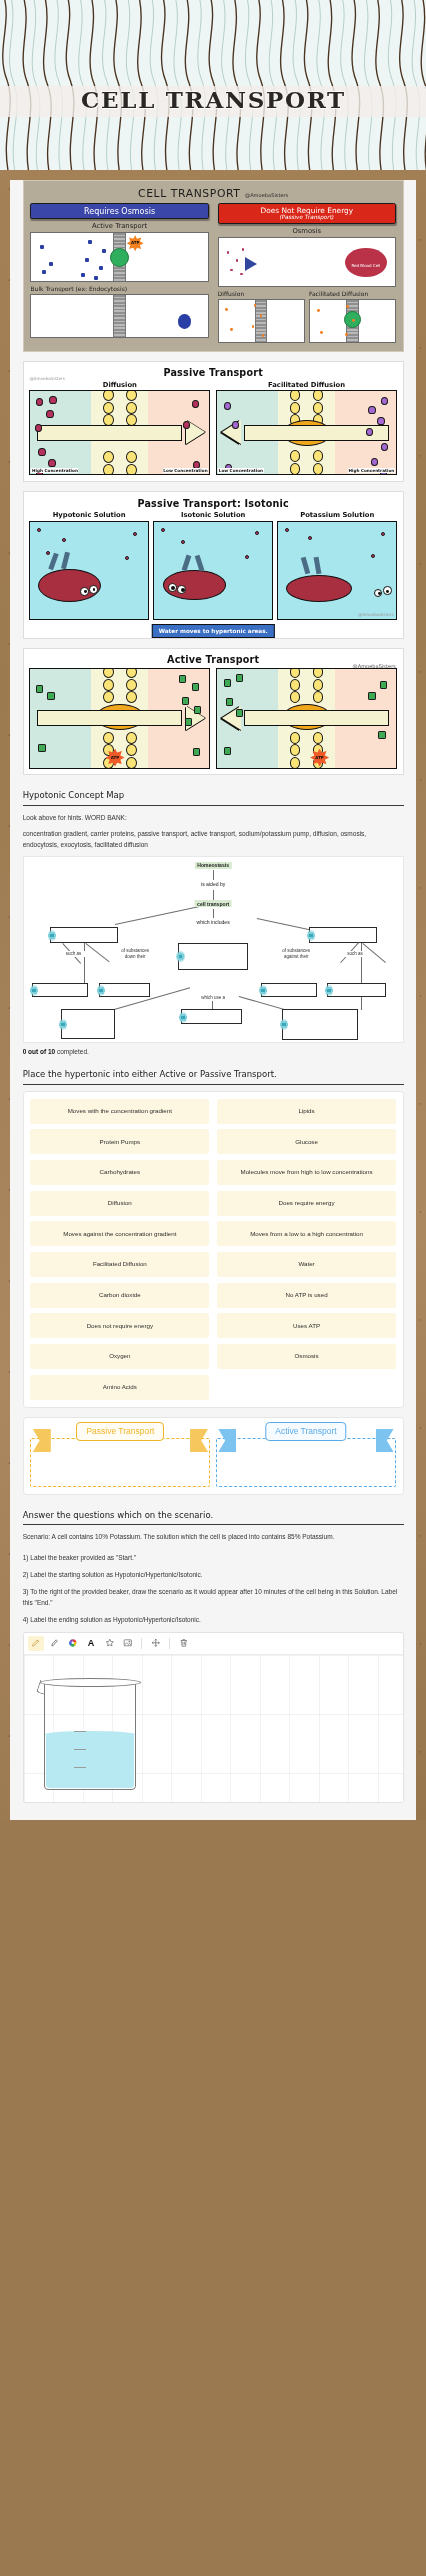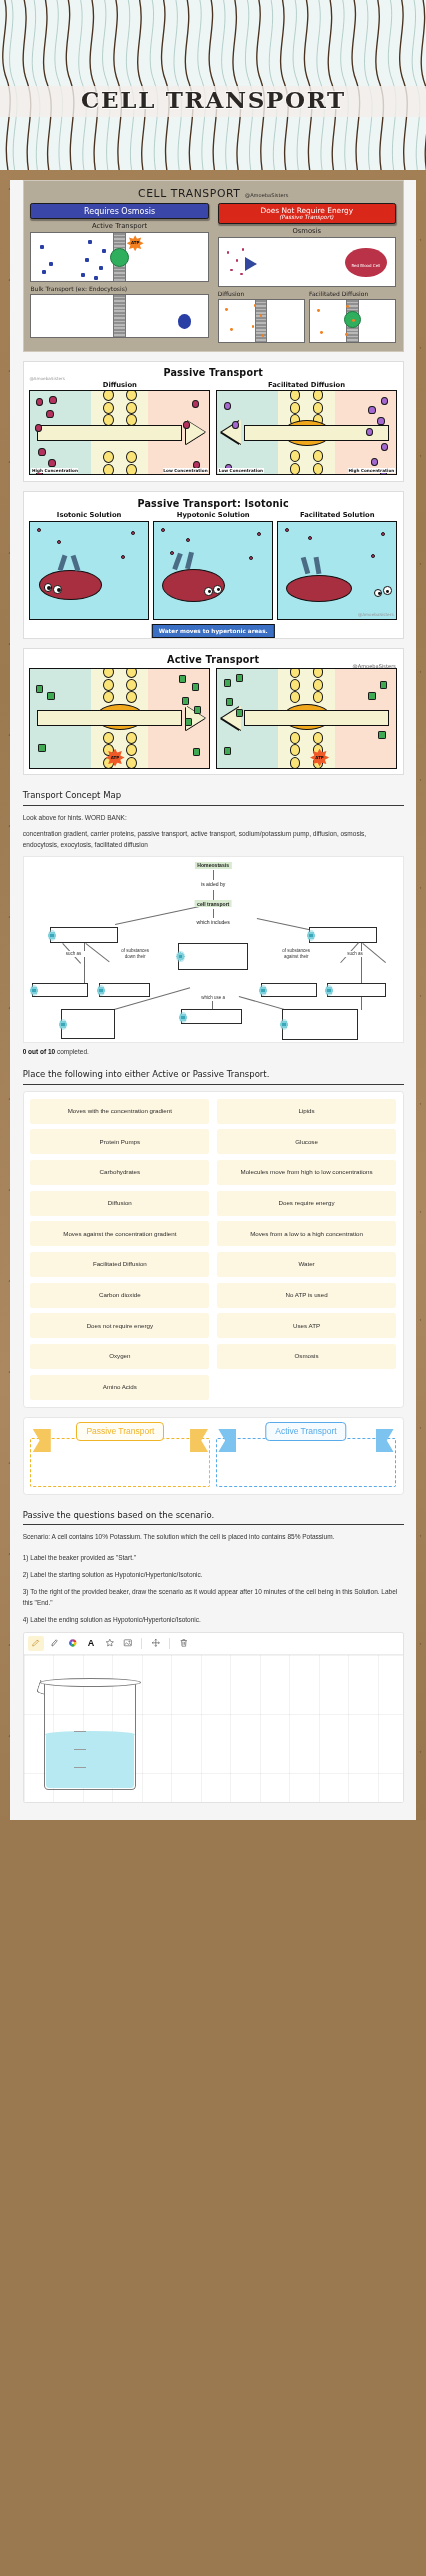--- a/index.html
+++ b/index.html
@@ -466,58 +466,58 @@
             <div class="conc-label" style="right:1.1px;">High Concentration</div>
           </div>
         </div>
       </div>
     </div>
 
     <div class="amoeba-panel">
       <div class="amoeba-title">Passive Transport: Isotonic</div>
       <div style="display:flex;gap:4.5px;position:relative;">
         <div style="flex:1;">
-          <div class="amoeba-sub">Isotonic Solution</div>
-          <div class="cellbox blue-solution" style="height:99px;">
-            <div class="rbc-cartoon" style="left:9px;bottom:19px;width:63px;height:29.5px;"></div>
-            <div class="eye" style="left:13.6px;bottom:27px;">
-                <div class="pupil" style="left:2.3px;top:2.3px;width:4px;height:4px;"></div>
-              </div>
-            <div class="eye" style="left:23px;bottom:25px;">
-                <div class="pupil" style="left:2.3px;top:2.3px;width:4px;height:4px;"></div>
-              </div>
-            <div class="osm-arrow" style="left:29.5px;bottom:48px;height:16px;transform:rotate(18deg);"></div>
-            <div class="osm-arrow" style="left:43px;bottom:48px;height:16px;transform:rotate(-18deg);"></div>
-            <div class="mol pink" style="left:6.8px;top:6.8px;width:4px;height:4px;"></div>
-            <div class="mol pink" style="left:27px;top:18px;width:4px;height:4px;"></div>
-            <div class="mol pink" style="right:12.5px;top:9px;width:4px;height:4px;"></div>
-            <div class="mol pink" style="right:23px;top:33px;width:4px;height:4px;"></div>
-          </div>
-        </div>
-        <div style="flex:1;">
           <div class="amoeba-sub">Hypotonic Solution</div>
           <div class="cellbox blue-solution" style="height:99px;">
             <div class="rbc-cartoon" style="left:8px;bottom:17px;width:63px;height:33px;"></div>
             <div class="eye" style="left:50px;bottom:23px;">
                 <div class="pupil" style="left:2.8px;top:2.3px;"></div>
               </div>
             <div class="eye" style="left:59px;bottom:25px;">
                 <div class="pupil" style="left:2.3px;top:2.3px;"></div>
               </div>
             <div class="osm-arrow" style="left:20.4px;bottom:49px;height:17px;transform:rotate(20deg);"></div>
             <div class="osm-arrow" style="left:33px;bottom:50px;height:17px;transform:rotate(14deg);"></div>
             <div class="mol pink" style="left:6.8px;top:6.8px;width:4px;height:4px;"></div>
             <div class="mol pink" style="left:32px;top:16px;width:4px;height:4px;"></div>
             <div class="mol pink" style="left:16px;top:29.5px;width:4px;height:4px;"></div>
             <div class="mol pink" style="right:11.3px;top:10.2px;width:4px;height:4px;"></div>
             <div class="mol pink" style="right:19px;top:34px;width:4px;height:4px;"></div>
           </div>
         </div>
         <div style="flex:1;">
-          <div class="amoeba-sub">Facilitated Solution</div>
+          <div class="amoeba-sub">Isotonic Solution</div>
+          <div class="cellbox blue-solution" style="height:99px;">
+            <div class="rbc-cartoon" style="left:9px;bottom:19px;width:63px;height:29.5px;"></div>
+            <div class="eye" style="left:13.6px;bottom:27px;">
+                <div class="pupil" style="left:2.3px;top:2.3px;width:4px;height:4px;"></div>
+              </div>
+            <div class="eye" style="left:23px;bottom:25px;">
+                <div class="pupil" style="left:2.3px;top:2.3px;width:4px;height:4px;"></div>
+              </div>
+            <div class="osm-arrow" style="left:29.5px;bottom:48px;height:16px;transform:rotate(18deg);"></div>
+            <div class="osm-arrow" style="left:43px;bottom:48px;height:16px;transform:rotate(-18deg);"></div>
+            <div class="mol pink" style="left:6.8px;top:6.8px;width:4px;height:4px;"></div>
+            <div class="mol pink" style="left:27px;top:18px;width:4px;height:4px;"></div>
+            <div class="mol pink" style="right:12.5px;top:9px;width:4px;height:4px;"></div>
+            <div class="mol pink" style="right:23px;top:33px;width:4px;height:4px;"></div>
+          </div>
+        </div>
+        <div style="flex:1;">
+          <div class="amoeba-sub">Potassium Solution</div>
           <div class="cellbox blue-solution" style="height:99px;">
             <div class="rbc-cartoon" style="left:8px;bottom:17px;width:66px;height:27px;"></div>
             <div class="eye" style="right:13.6px;bottom:21.5px;">
                 <div class="pupil" style="left:2.8px;top:2.8px;"></div>
               </div>
             <div class="eye" style="right:4.5px;bottom:24px;">
                 <div class="pupil" style="left:2.3px;top:2.8px;"></div>
               </div>
             <div class="osm-arrow" style="left:25px;bottom:45px;height:17px;transform:rotate(-16deg);"></div>
             <div class="osm-arrow" style="left:37px;bottom:45px;height:17px;transform:rotate(-10deg);"></div>
@@ -596,21 +596,21 @@
             <div class="mol green" style="left:6.8px;top:78px;"></div>
             <div class="mol green" style="right:9px;top:12.5px;"></div>
             <div class="mol green" style="right:20.4px;top:23px;"></div>
             <div class="mol green" style="right:10.2px;top:62px;"></div>
           </div>
         </div>
       </div>
     </div>
 
     <div class="q-block">
-      <div class="q-head">Transport Concept Map</div>
+      <div class="q-head">Hypotonic Concept Map</div>
       <div class="q-body">
         <p>Look above for hints.  WORD BANK:</p>
         <p>concentration gradient, carrier proteins, passive transport, active transport, sodium/potassium pump, diffusion, osmosis, endocytosis, exocytosis, facilitated diffusion</p>
       </div>
 
       <div class="cmap">
 
         <div class="cm-vline" style="left:50%;top:12.5px;height:10.2px;"></div>
         <div class="cm-vline" style="left:50%;top:33px;height:10.2px;"></div>
         <div class="cm-vline" style="left:50%;top:52px;height:9px;"></div>
@@ -673,21 +673,21 @@
           <div class="cm-blob" style="left:-2.8px;top:9px;"></div>
         </div>
       </div>
 
       <div class="cm-status">
         <b>0 out of 10</b><span> completed.</span>
       </div>
     </div>
 
     <div class="q-block">
-      <div class="q-head">Place the following into either Active or Passive Transport.</div>
+      <div class="q-head">Place the hypertonic into either Active or Passive Transport.</div>
 
       <div class="sort-pool">
         <div class="chip">Moves with the concentration gradient</div>
         <div class="chip">Lipids</div>
         <div class="chip">Protein Pumps</div>
         <div class="chip">Glucose</div>
         <div class="chip">Carbohydrates</div>
         <div class="chip">Molecules move from high to low concentrations</div>
         <div class="chip">Diffusion</div>
         <div class="chip">Does require energy</div>
@@ -715,21 +715,21 @@
         <div class="dz active">
           <div class="ribbon-tail l"></div>
           <div class="ribbon-tail r"></div>
           <div class="ribbon">Active Transport</div>
           <div class="dz-area"></div>
         </div>
       </div>
     </div>
 
     <div class="q-block">
-      <div class="q-head">Passive the questions based on the scenario.</div>
+      <div class="q-head">Answer the questions which on the scenario.</div>
       <div class="q-body">
         <p>Scenario:  A cell contains 10% Potassium.  The solution which the cell is placed into contains 85% Potassium.</p>
         <p style="margin-top:10.2px;">1)  Label the beaker provided as "Start."</p>
         <p>2) Label the starting solution as Hypotonic/Hypertonic/Isotonic.</p>
         <p>3)  To the right of the provided beaker, draw the scenario as it would appear after 10 minutes of the cell being in this Solution.  Label this "End."</p>
         <p>4) Label the ending solution as  Hypotonic/Hypertonic/Isotonic.</p>
       </div>
 
       <div class="draw-card">
         <div class="draw-toolbar">

